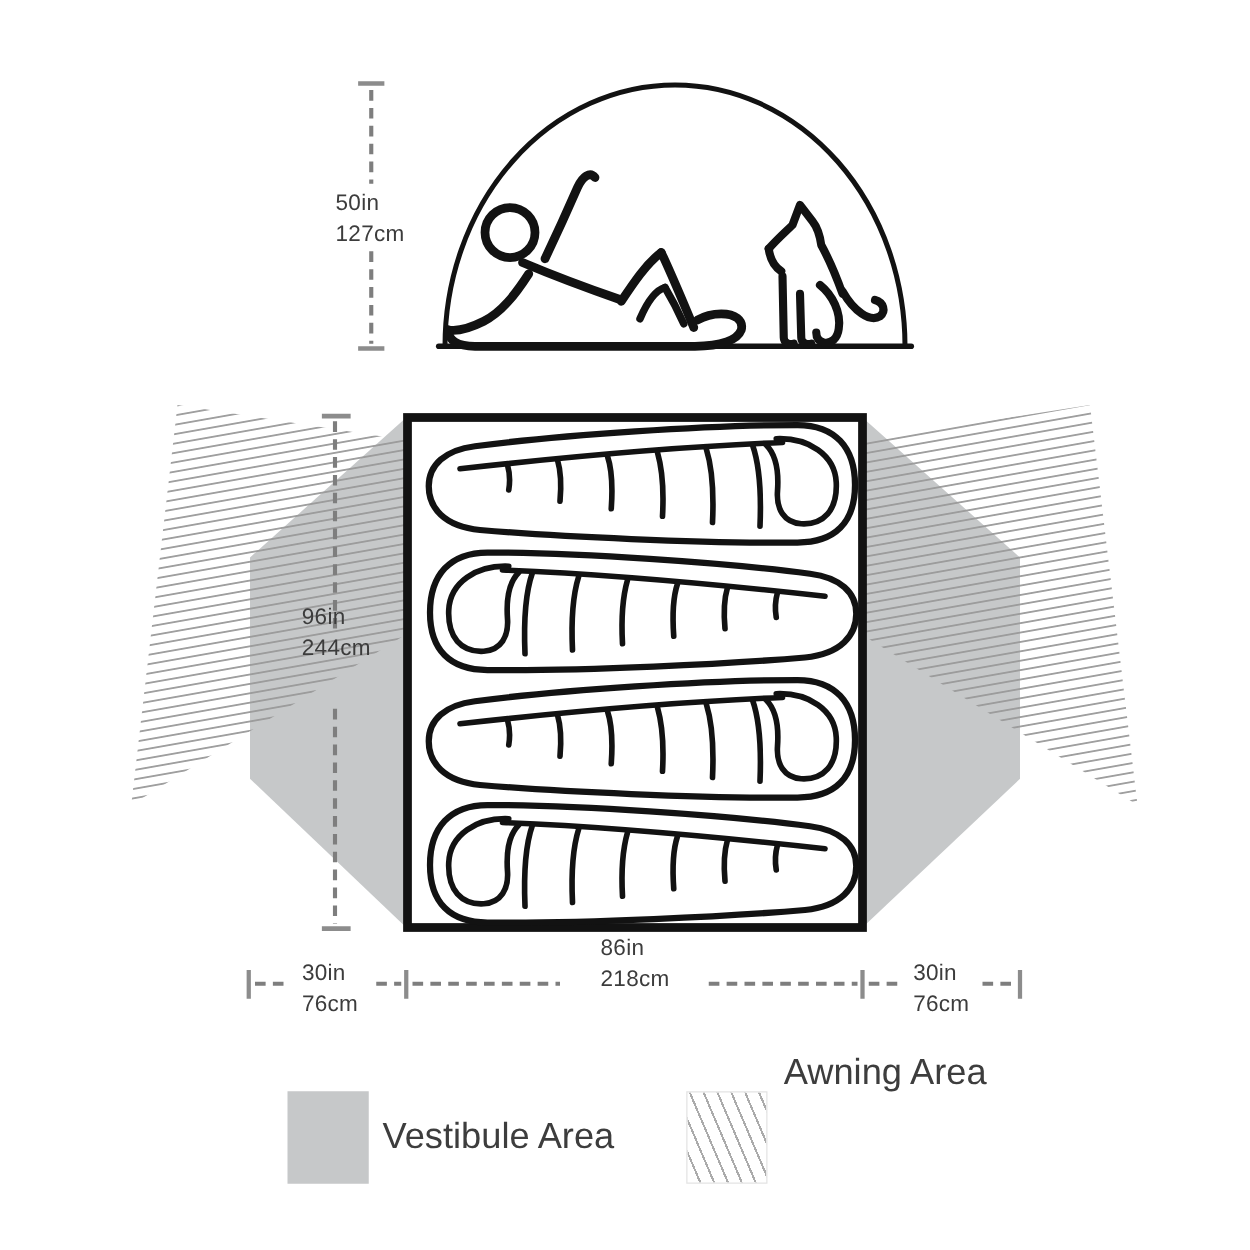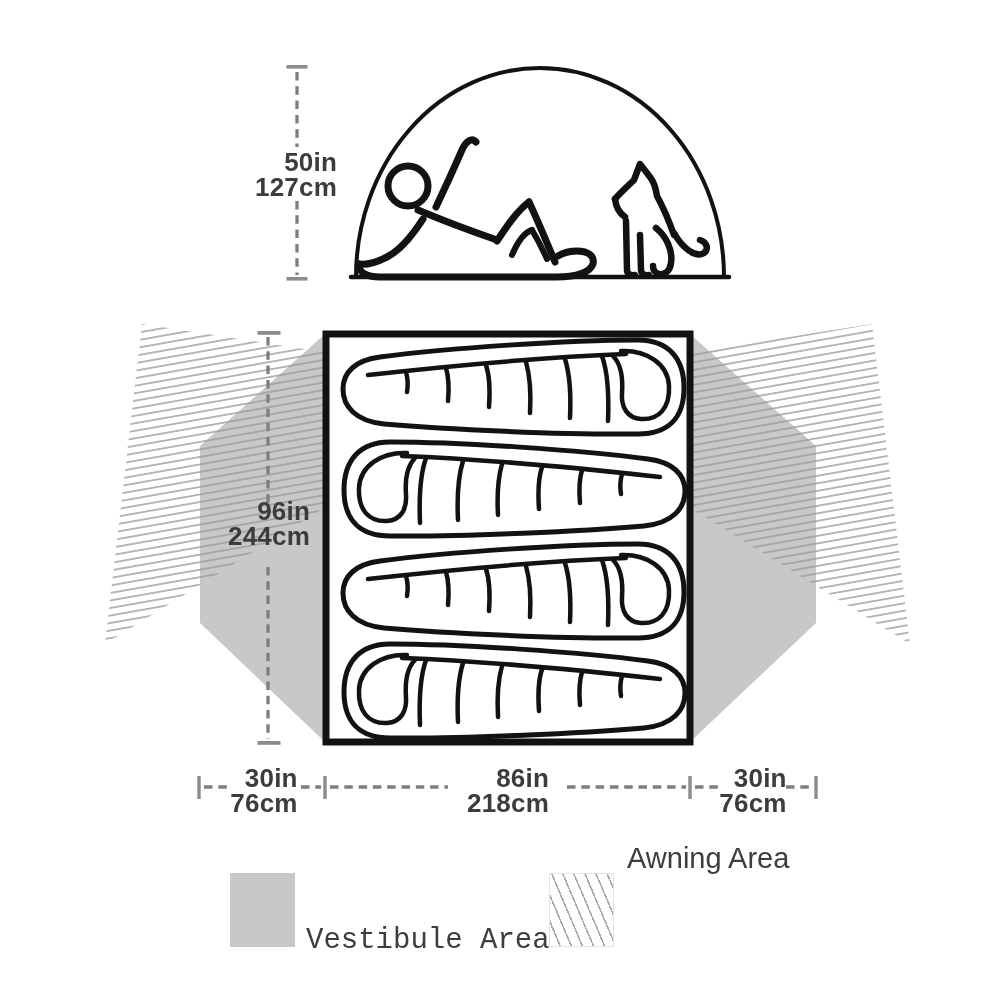--- a/index.html
+++ b/index.html
@@ -2,22 +2,22 @@
 <html style="--vest: #c6c8c9; --hatch: #9a9a9a; --dash: #7e7e7e; --cap: #8c8c8c; --text: #3c3c3c; --ink: #121212;"><head>
 <meta charset="utf-8">
 <style>
   html,body{margin:0;padding:0;background:#ffffff;}
   .canvas{
     position:relative;width:1000px;height:1000px;background:#ffffff;overflow:hidden;
     font-family:"Liberation Sans", sans-serif;
   }
   .scene{position:absolute;left:0;top:0;}
   .dim{
-    position:absolute;transform:translateX(-50%);text-align:right;
-    color:var(--text,#3c3c3c);font-size:26px;line-height:25px;font-weight:700;
+    position:absolute;transform:translateX(-50%);text-align:left;
+    color:var(--text,#3c3c3c);font-size:18px;line-height:25px;font-weight:400;
     white-space:nowrap;letter-spacing:0.2px;
   }
   .legend-swatch{position:absolute;width:65px;height:74px;}
   .legend-swatch.gray{background:var(--vest,#c6c8c9);}
   .legend-swatch.hatch{
     background-color:#ffffff;
     background-image:repeating-linear-gradient(67deg,transparent 0 8.6px,#ababab 8.6px 10.2px);
     border:1px solid #e3e3e3;box-sizing:border-box;
   }
   .legend-label{
@@ -123,40 +123,40 @@
         <path d="M 656,228 C 666,236 673,250 671,263 C 670,271 665,275 659,274 C 655,273 653,270 653,266"></path>
       </g>
     </g>
   </svg>
 
   <div class="dim" style="left:296px;top:150px;">
     <span style="display:block">50in</span>
     <span style="display:block">127cm</span>
   </div>
 
-  <div class="dim" style="left:269px;top:499px;">
+  <div class="dim" style="left:269px;top:481px;">
     <span style="display:block">96in</span>
     <span style="display:block">244cm</span>
   </div>
 
   <div class="dim" style="left:264px;top:766px;">
     <span style="display:block">30in</span>
     <span style="display:block">76cm</span>
   </div>
 
-  <div class="dim" style="left:508px;top:766px;">
+  <div class="dim" style="left:508px;top:746px;">
     <span style="display:block">86in</span>
     <span style="display:block">218cm</span>
   </div>
 
   <div class="dim" style="left:753px;top:766px;">
     <span style="display:block">30in</span>
     <span style="display:block">76cm</span>
   </div>
 
   <div>
     <div class="legend-swatch gray" style="left:230px;top:873px;"></div>
-    <div class="legend-label" style="left:306px;top:925px;font-family:Liberation Mono, monospace;">Vestibule Area</div>
+    <div class="legend-label" style="left:306px;top:893px;">Vestibule Area</div>
     <div class="legend-swatch hatch" style="left:549px;top:873px;"></div>
     <div class="legend-label" style="left:627px;top:842px;">Awning Area</div>
   </div>
 
 </div>
 
 </body></html>

